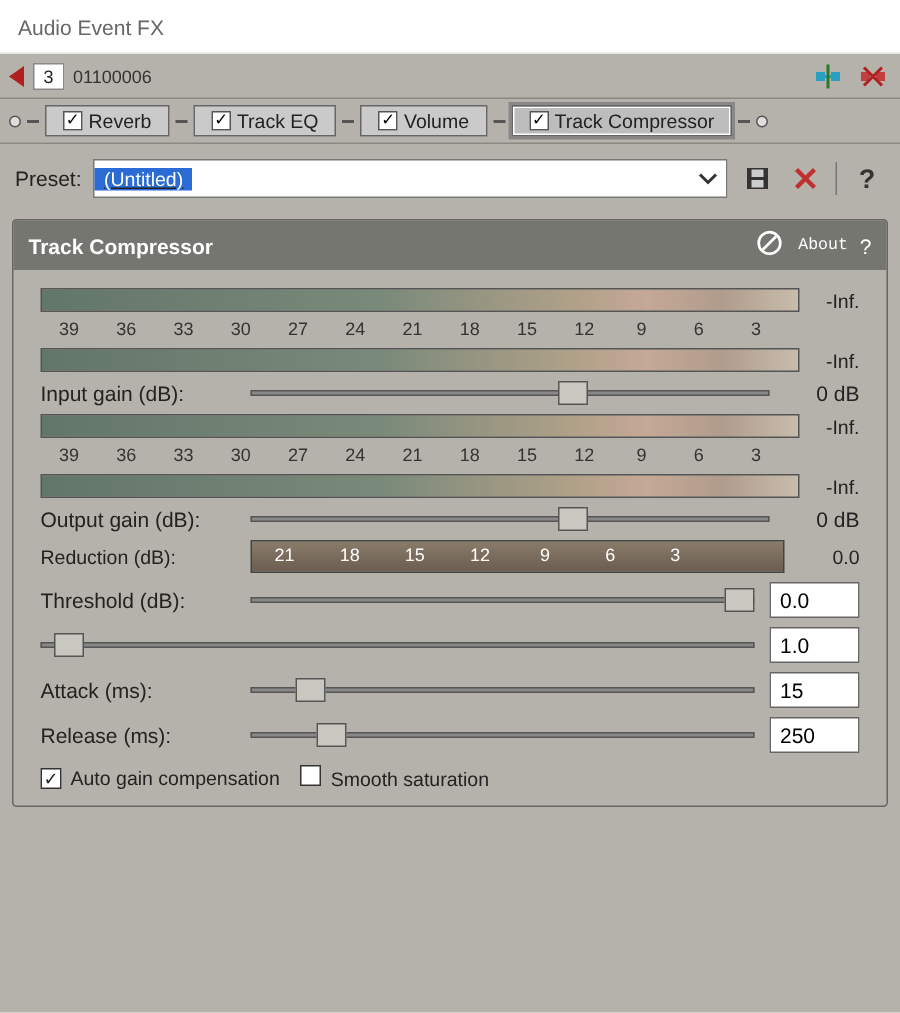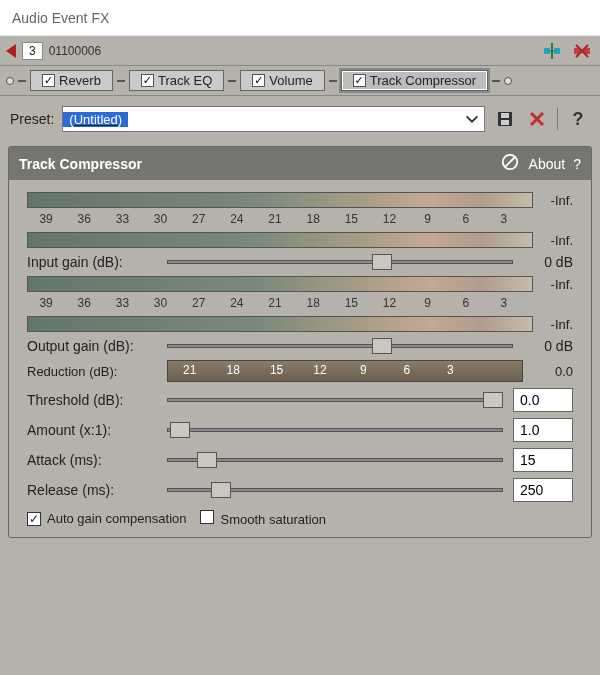--- a/index.html
+++ b/index.html
@@ -158,21 +158,21 @@
     <div class="panel">
       <div class="panel-hdr">
         <span>Track Compressor</span>
         <span class="spacer"></span>
         <span style="margin-right:10px;">
           <svg width="18" height="18" viewBox="0 0 20 20">
               <circle cx="10" cy="10" r="8" fill="none" stroke="#fff" stroke-width="2"></circle>
               <line x1="5" y1="15" x2="15" y2="5" stroke="#fff" stroke-width="2"></line>
             </svg>
         </span>
-        <span style="font-weight:normal; font-size:14px; margin-right:8px;">About</span>
+        <span style="font-weight:normal; font-size:11px; margin-right:8px;font-family:Liberation Mono, monospace;">About</span>
         <span style="font-weight:normal;">?</span>
       </div>
 
       <div class="panel-body">
 
         <div class="meter-row">
           <div class="meter"></div>
           <span class="meter-val">-Inf.</span>
         </div>
         <div class="ruler">
@@ -255,21 +255,20 @@
 
         <div class="slider-row">
           <span class="lbl">Threshold (dB):</span>
           <div class="htrack">
               <div class="track"></div>
               <div class="thumb" id="th-thr" style="left: 97%;"></div>
             </div>
           <input class="box" value="0.0" style="">
         </div>
         <div class="slider-row">
-          <span class="lbl">Amount (x:1):</span>
           <div class="htrack">
               <div class="track"></div>
               <div class="thumb" id="th-amt" style="left: 4%;"></div>
             </div>
           <input class="box" value="1.0" style="">
         </div>
         <div class="slider-row">
           <span class="lbl">Attack (ms):</span>
           <div class="htrack">
               <div class="track"></div>

